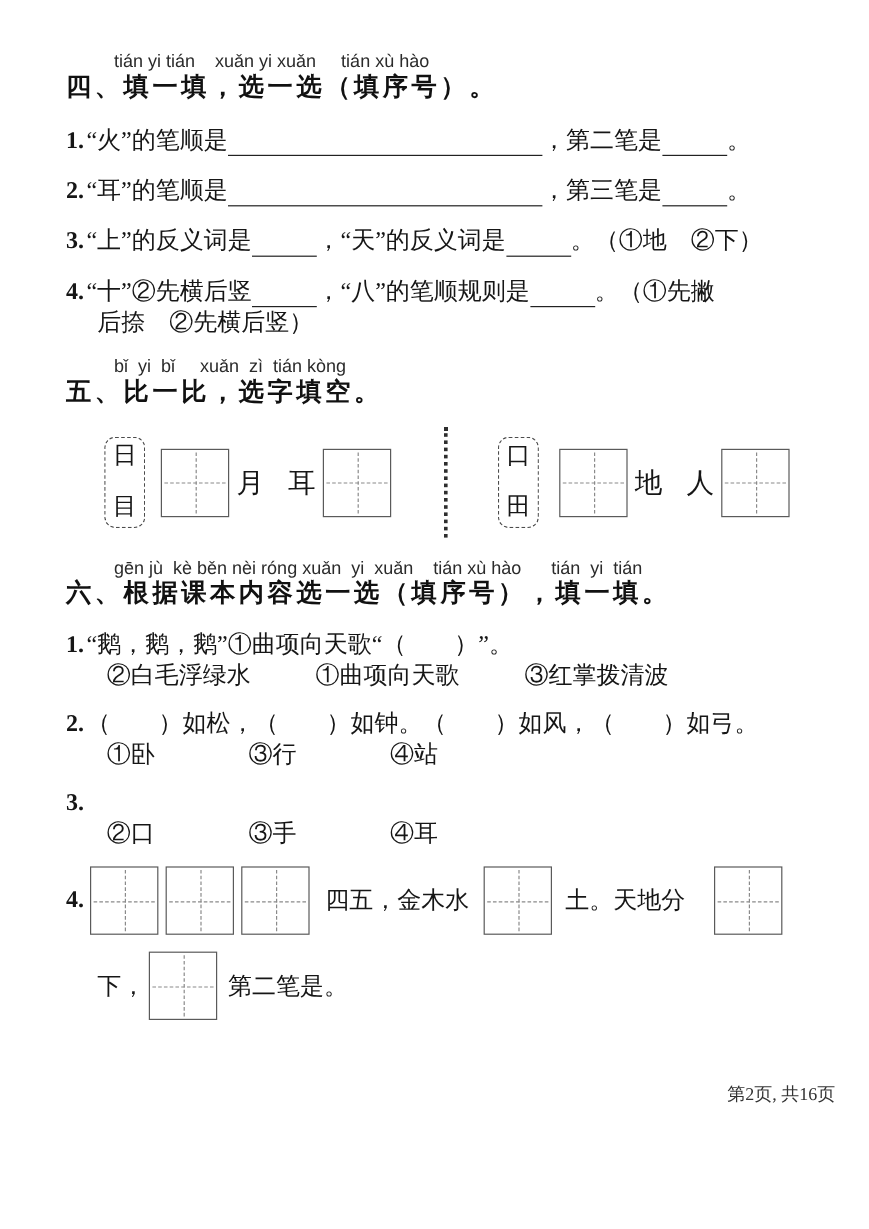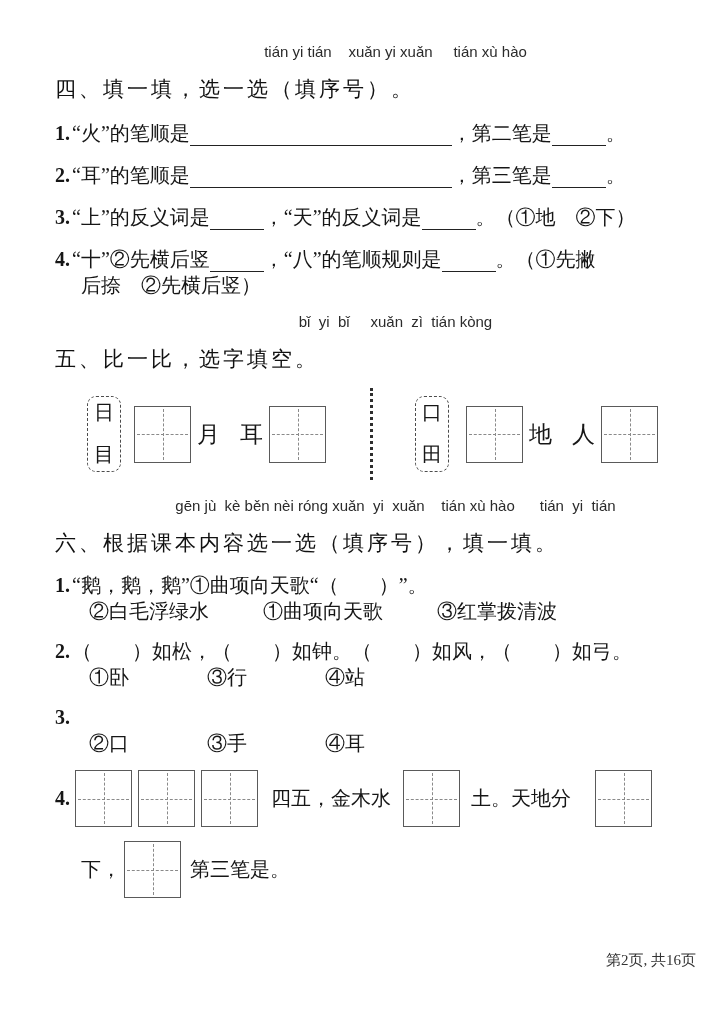--- a/index.html
+++ b/index.html
@@ -13,30 +13,28 @@
     overflow: hidden;
     padding: 44px 28px 0 55px;
   }
   .pinyin {
     font-family: "Liberation Sans", "DejaVu Sans", sans-serif;
     font-size: 15px;
     line-height: 1.05;
     color: #2b2b2b;
     white-space: pre;
     margin-left: 40px;
-    text-align: center;
   }
   .heading {
     font-family: "Liberation Sans", "DejaVu Sans", sans-serif;
-    font-weight: 400;
+    font-weight: 700;
     font-size: 21px;
     letter-spacing: 3px;
     line-height: 1.25;
     color: #111;
-    margin-top: 16px;
   }
   .qline {
     display: flex;
     align-items: baseline;
     font-size: 20px;
     line-height: 1.3;
     white-space: pre;
   }
   .qnum {
     font-weight: 700;
@@ -228,19 +226,19 @@
       <span class="tian"><span class="h"></span><span class="v"></span></span>
       <span class="tian"><span class="h"></span><span class="v"></span></span>
       <span style="margin-left:10px">四五，金木水</span>
       <span class="tian" style="margin-left:12px"><span class="h"></span><span class="v"></span></span>
       <span style="margin-left:8px">土。天地分</span>
       <span class="tian" style="margin-left:24px"><span class="h"></span><span class="v"></span></span>
     </div>
     <div class="gridline mt14" style="margin-left:26px">
       <span>下，</span>
       <span class="tian"><span class="h"></span><span class="v"></span></span>
-      <span style="margin-left:6px">第三笔是。</span>
+      <span style="margin-left:6px">第二笔是。</span>
     </div>
   </div>
 
   <div class="footer">第2页, 共16页</div>
 
 </div>
 
 </body></html>

